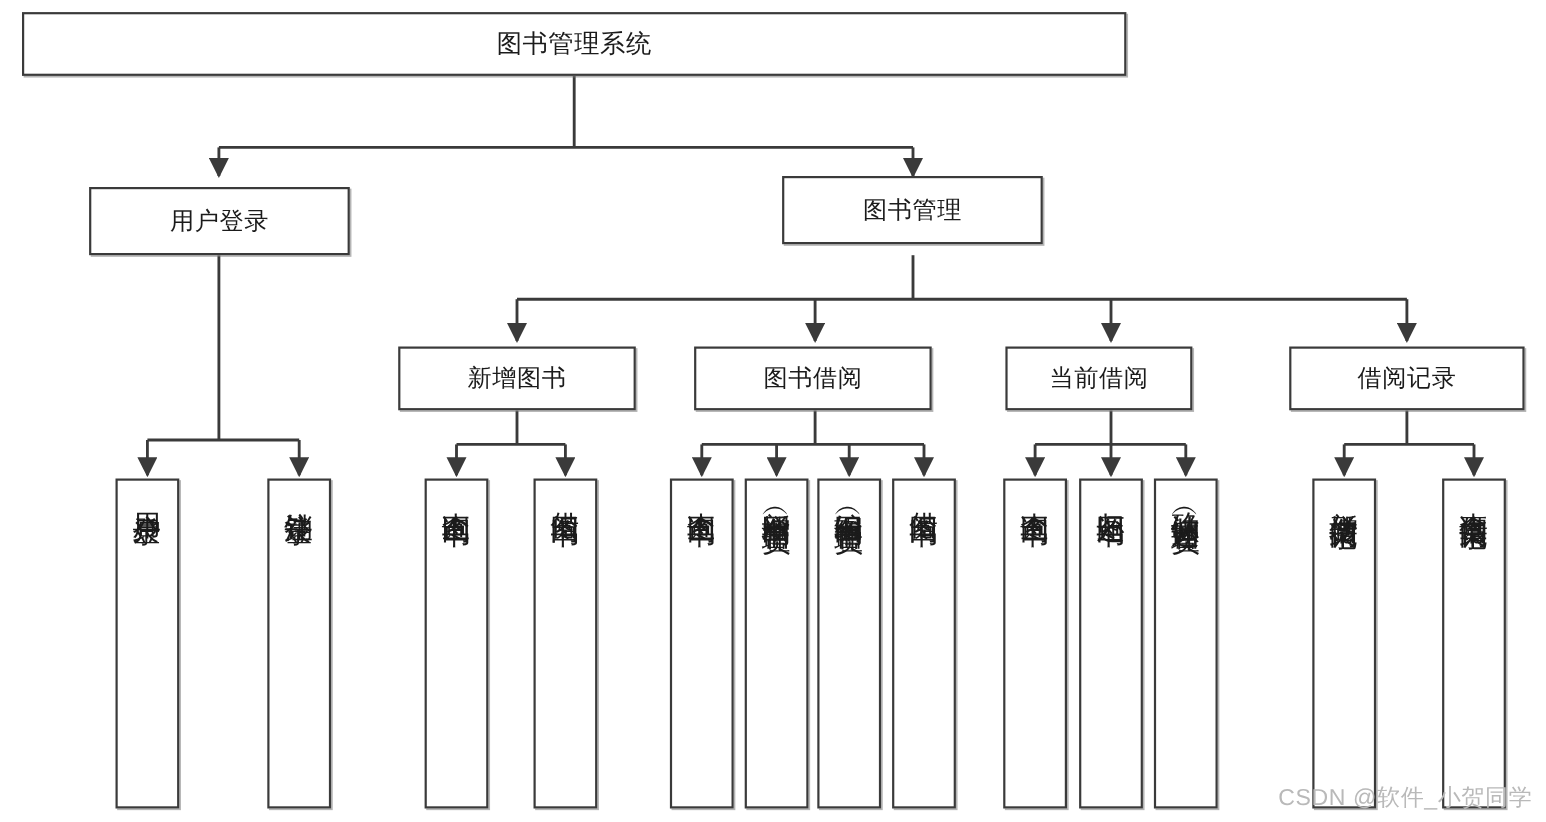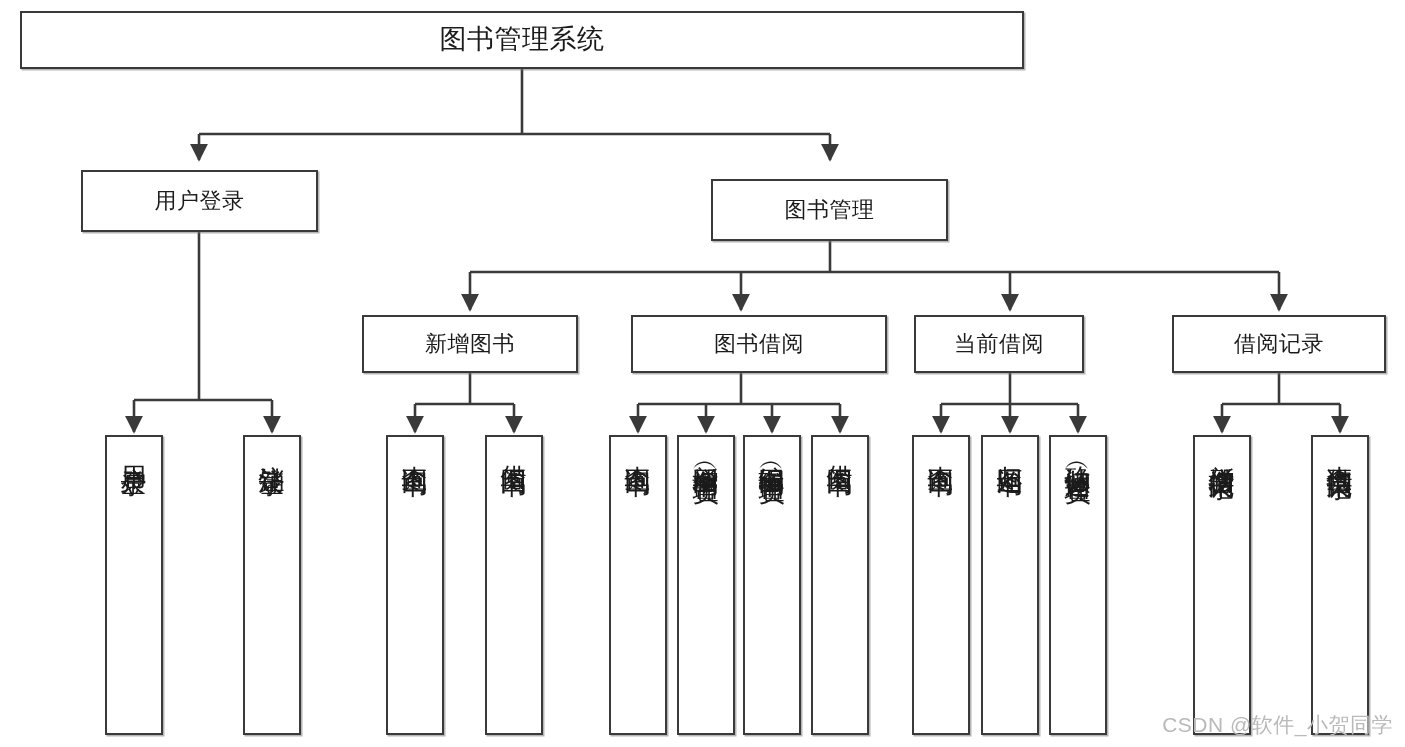--- a/index.html
+++ b/index.html
@@ -38,21 +38,21 @@
   }
   .node .lbl {
     line-height: 1.18;
     letter-spacing: 0.5px;
   }
   
   .node.horiz .lbl {
     font-size: 22px;
     white-space: nowrap;
   }
-  .node.root .lbl { font-size: 27px; }
+  .node.root .lbl { font-size: 23px; }
   
   .node.vert {
     align-items: flex-start;
     justify-content: center;
     padding-top: 8px;
   }
   .node.vert .lbl {
     writing-mode: vertical-rl;
     text-orientation: upright;
     font-size: 26px;
@@ -125,28 +125,28 @@
     </g>
   </svg>
 
   <div class="node horiz root" style="left:20px; top:11px; width:1004px; height:58px;">
     <span class="lbl">图书管理系统</span>
   </div>
 
   <div class="node horiz" style="left:81px; top:170px; width:237px; height:62px;">
     <span class="lbl">用户登录</span>
   </div>
-  <div class="node horiz" style="left:711px; top:179px; width:237px; height:62px;">
+  <div class="node horiz" style="left:711px; top:160px; width:237px; height:62px;">
     <span class="lbl">图书管理</span>
   </div>
 
   <div class="node horiz" style="left:362px; top:315px; width:216px; height:58px;">
     <span class="lbl">新增图书</span>
   </div>
-  <div class="node horiz" style="left:631px; top:315px; width:256px; height:58px;">
+  <div class="node horiz" style="left:631px; top:315px; width:216px; height:58px;">
     <span class="lbl">图书借阅</span>
   </div>
   <div class="node horiz" style="left:914px; top:315px; width:170px; height:58px;">
     <span class="lbl">当前借阅</span>
   </div>
   <div class="node horiz" style="left:1172px; top:315px; width:214px; height:58px;">
     <span class="lbl">借阅记录</span>
   </div>
 
   <div class="node vert" style="left:105px; top:435px; width:58px; height:300px;">

